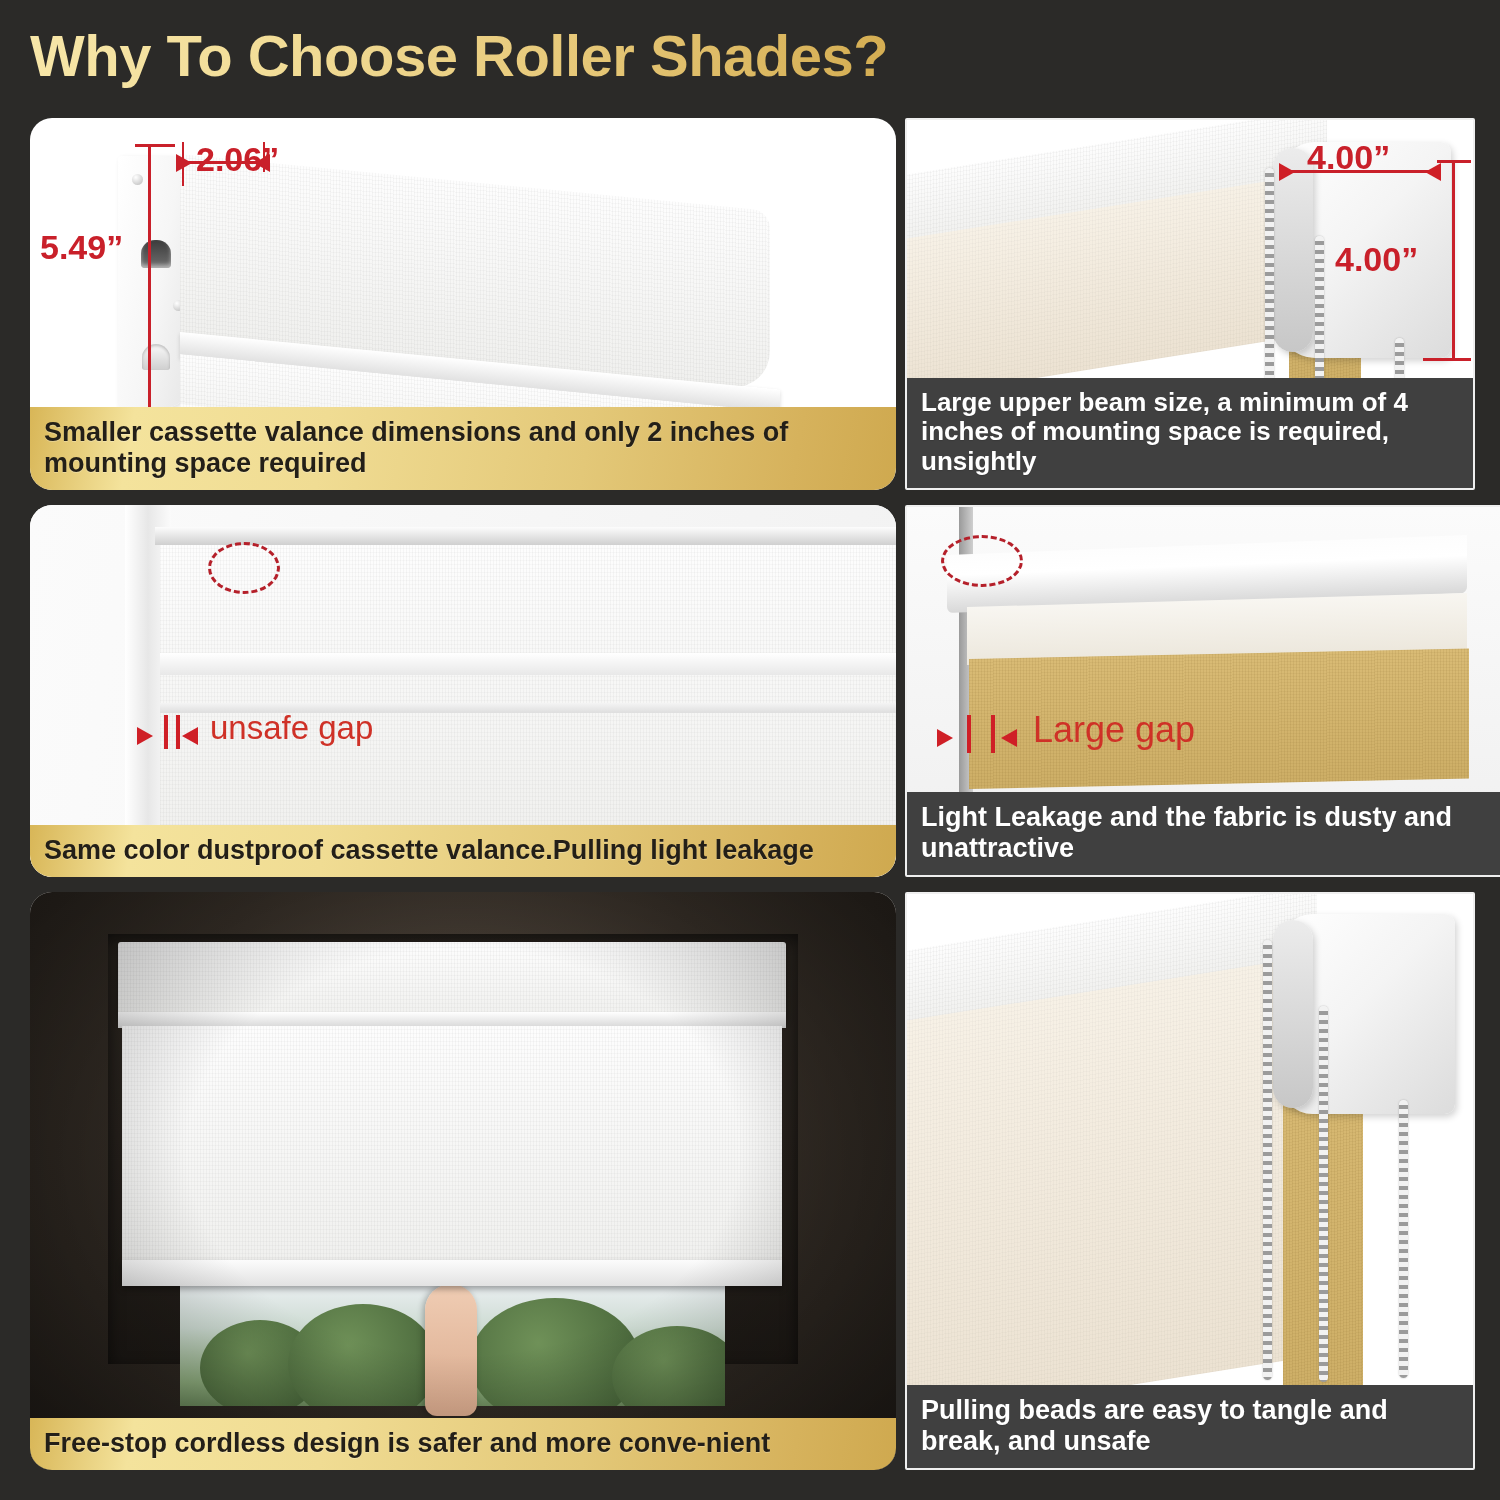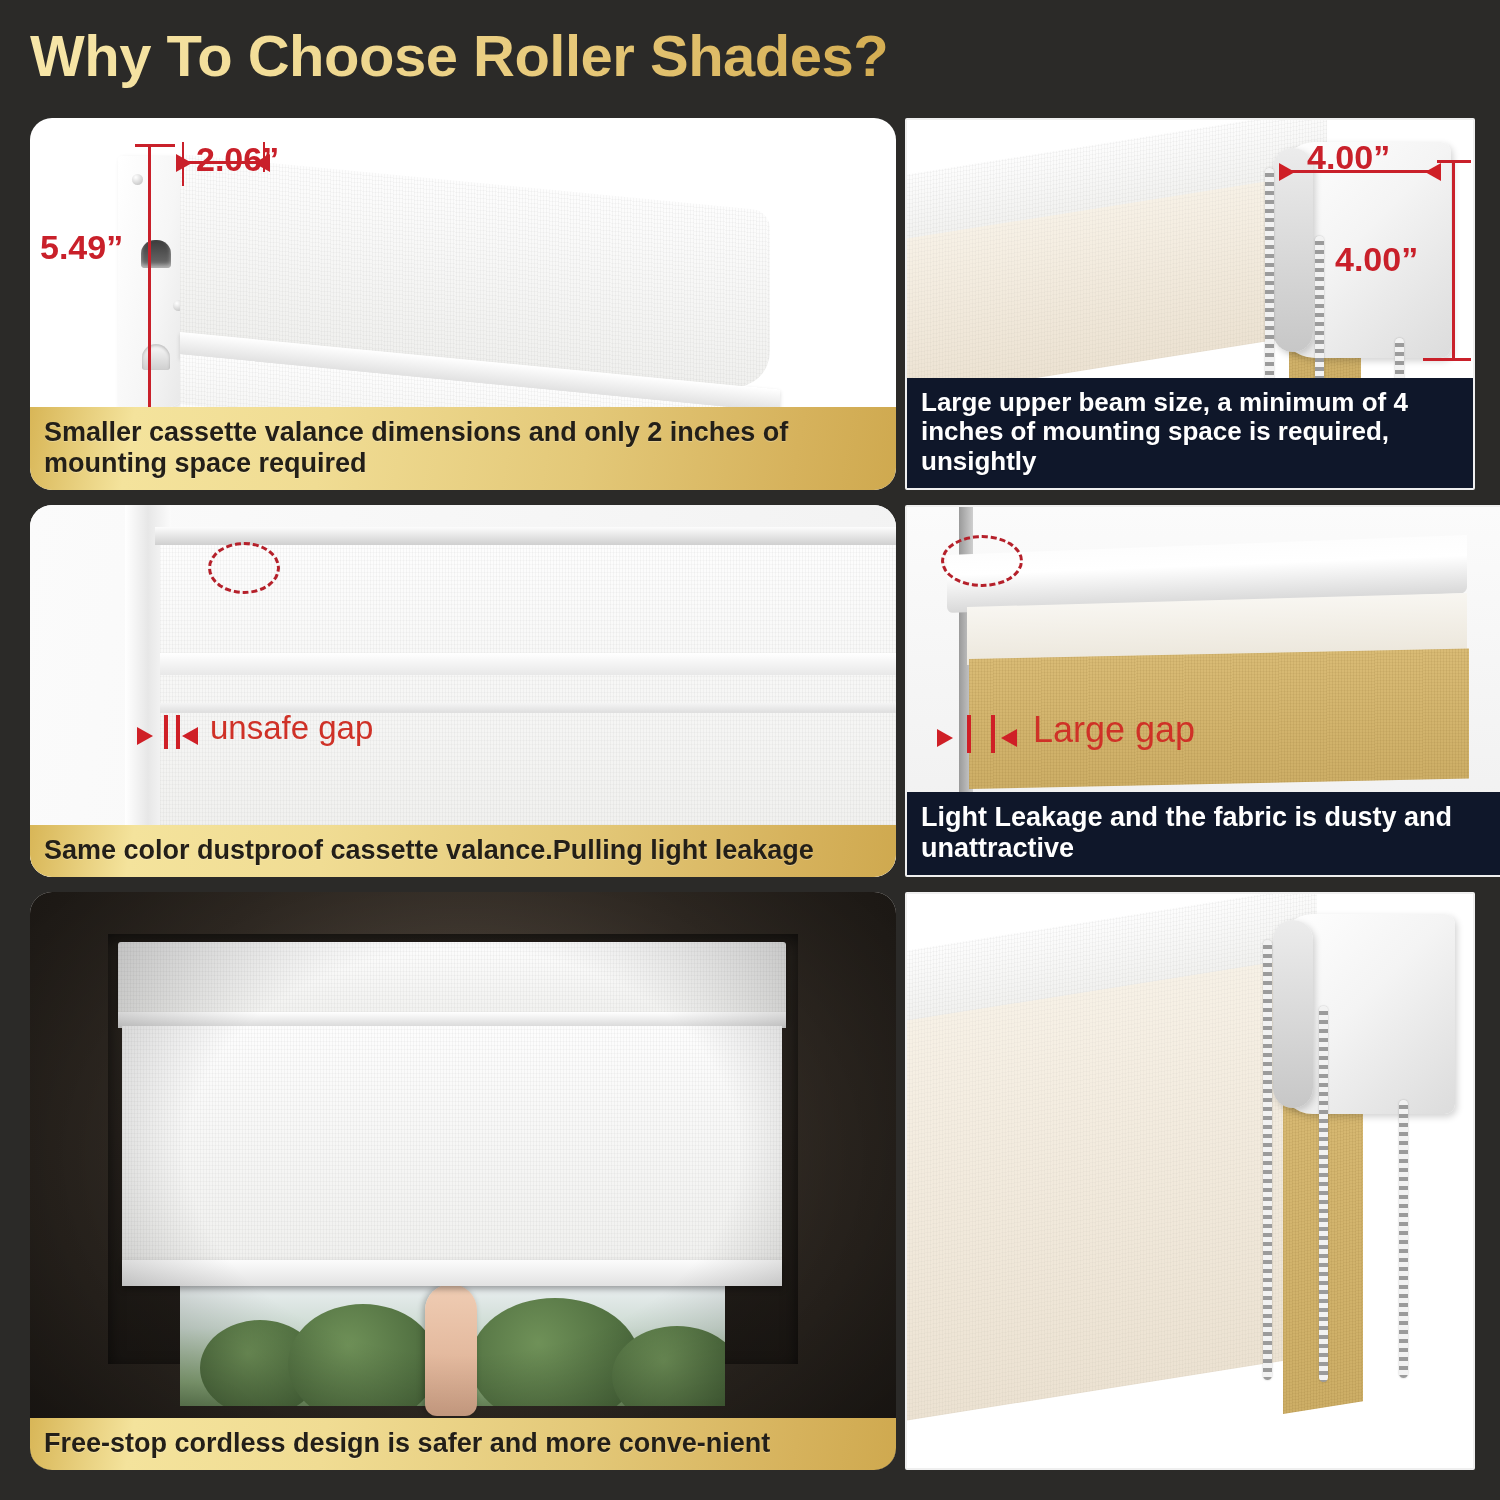--- a/index.html
+++ b/index.html
@@ -47,21 +47,21 @@
     font-size:27px; font-weight:bold; line-height:1.13;
     z-index:6;
   }
   .caption.gold{
     background:linear-gradient(100deg,#d8b657 0%,#f4e39c 12%,#f0dc93 34%,#e3c878 64%,#d6b25c 88%,#cfa94f 100%);
     color:#231f18;
     border-bottom-left-radius:20px; border-bottom-right-radius:20px;
     text-shadow:0 1px 0 rgba(255,255,255,.25);
   }
   .caption.grey{
-    background:#0f172a; color:#ffffff;
+    background:#404040; color:#ffffff;
     text-shadow:0 1px 1px rgba(0,0,0,.12);
   }
   .cap-3line{ font-size:26px; }
 
   
   .fabric{
     background:
       repeating-linear-gradient(90deg, rgba(0,0,0,.030) 0 1px, rgba(255,255,255,0) 1px 3px),
       repeating-linear-gradient(0deg, rgba(0,0,0,.022) 0 1px, rgba(255,255,255,0) 1px 4px),
       linear-gradient(180deg,#fdfdfd,#f0f0ee);
@@ -367,15 +367,16 @@
 
       <div class="rs-bracket" style="left:372px; top:20px; width:176px; height:200px;
            border-radius:34px 10px 10px 34px;"></div>
       <div class="rs-bracket" style="left:366px; top:26px; width:40px; height:188px;
            border-radius:22px; background:linear-gradient(180deg,#ececec,#c7c7c7);"></div>
 
       <div class="rs-chain" style="left:356px; top:46px; height:440px;"></div>
       <div class="rs-chain" style="left:412px; top:112px; height:376px;"></div>
       <div class="rs-chain" style="left:492px; top:206px; height:278px;"></div>
     </div>
+    <div class="caption grey">Pulling beads are easy to tangle and break, and unsafe</div>
   </div>
 
 </div>
 
 </body></html>

